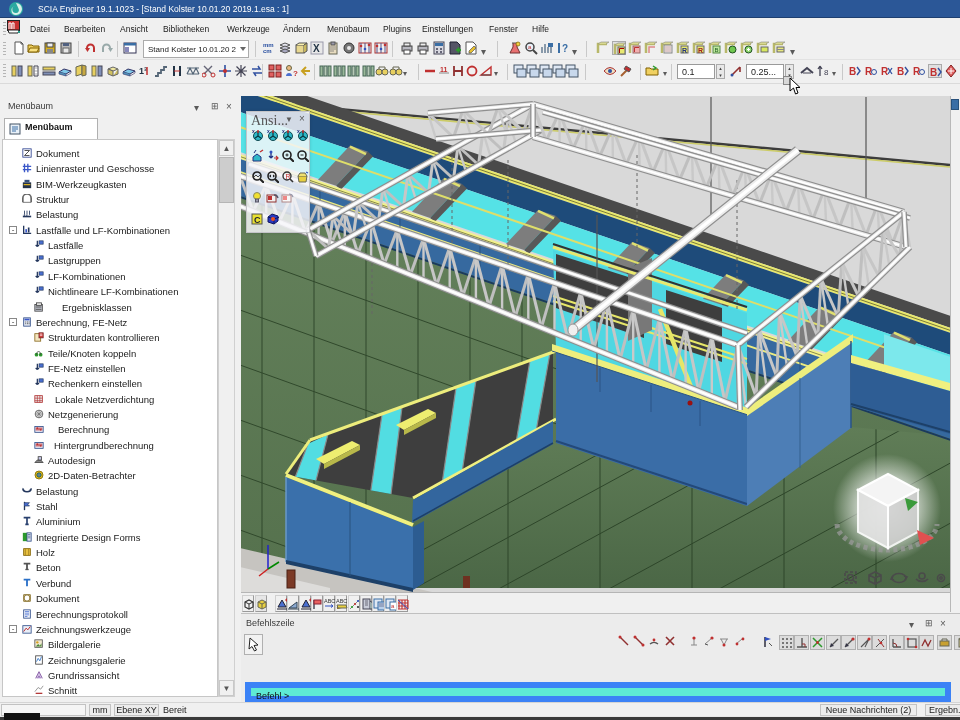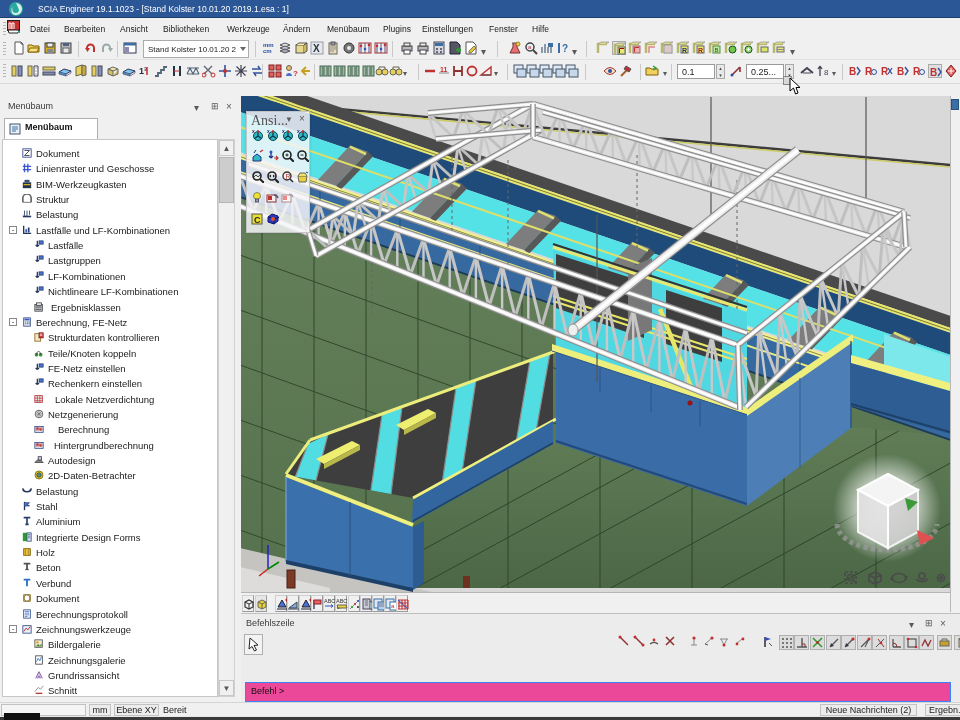--- a/index.html
+++ b/index.html
@@ -23,21 +23,21 @@
 #vsb{position:absolute;left:218px;top:55px;width:17px;height:558px;background:#f0f0f0;border:1px solid #d0d0d0;}
 .sbtn{position:absolute;left:0;width:15px;height:16px;background:#f0f0f0;border:1px solid #c8c8c8;color:#555;font-size:8px;text-align:center;line-height:15px;}
 #thumb{position:absolute;left:0;top:17px;width:15px;height:46px;background:#cdcdcd;border:1px solid #b5b5b5;}
 #viewport{left:241px;top:96px;width:709px;height:496px;border-top:1px solid #9a9a9a;border-left:1px solid #9a9a9a;background:#d8d8d8;overflow:hidden;}
 #rightstrip{left:950px;top:96px;width:10px;height:516px;background:#f0f0f0;border-left:1px solid #b8b8b8;}
 #vptb{left:241px;top:592px;width:709px;height:21px;background:#f0f0f0;border-top:1px solid #b5b5b5;}
 .vpb{position:absolute;top:2px;width:12px;height:17px;background:#f0f0f0;border:1px solid #cfcfcf;border-right-color:#9a9a9a;border-bottom-color:#9a9a9a;}
 #cmdp{left:241px;top:613px;width:719px;height:89px;background:#ececec;border-top:1px solid #c0c0c0;}
 #cmdlabel{position:absolute;left:5px;top:4px;font-size:9px;color:#3c3c3c;}
 #curbtn{position:absolute;left:3px;top:20px;width:19px;height:21px;background:#f2f2f2;border:1px solid #b0b0b0;}
-#cmdinput{position:absolute;left:4px;top:68px;width:706px;height:20px;background:#ec4899;border:1px solid #3b82f6;font-size:9px;color:#111;}
+#cmdinput{position:absolute;left:4px;top:68px;width:706px;height:20px;background:#5eead4;border:6px solid #3b82f6;font-size:9px;color:#111;}
 #cmdinput span{position:absolute;left:5px;top:3px;}
 #statusbar{left:0;top:702px;width:960px;height:14px;background:#f0f0f0;border-top:1px solid #d5d5d5;font-size:9px;color:#222;}
 .sbox{position:absolute;top:1px;height:12px;border:1px solid #c2c2c2;background:#ececec;text-align:center;}
 #bstrip{left:0;top:716px;width:960px;height:4px;background:linear-gradient(180deg,#e8e8e8 0 1px,#3a3a3a 1px 4px);}
 .hic{position:absolute;color:#5a5a5a;font-size:10px;}
 #floattb{left:246px;top:111px;width:64px;height:122px;background:rgba(246,246,249,0.84);border:1px solid #c4c4c8;box-shadow:0 0 3px rgba(0,0,0,0.15);}
 #floattb .hd{position:absolute;left:4px;top:1px;font-size:14px;color:#555;font-family:Liberation Serif, serif;}
 </style></head><body>
 <div id="titlebar" class="abs">
     <svg class="abs" style="left:8px;top:1px" width="16" height="16" viewBox="0 0 16 16">
@@ -569,21 +569,21 @@
             <rect x="6" y="1" width="5" height="4" fill="#4a6fd0" stroke="#23365c" stroke-width="0.8"></rect>
           </svg></span>
         <span style="position:absolute;left:14px;top:2px">Nichtlineare LF-Kombinationen</span>
       </div>
       <div class="trow" style="left:31px;top:159.49999999999997px">
         <span style="position:absolute;top:2px"><svg width="10" height="10" viewBox="0 0 12 12">
             <rect x="1" y="3" width="9" height="8" fill="#c8ccd8" stroke="#444"></rect>
             <path d="M2 5h7M2 7h7M2 9h7" stroke="#555"></path>
             <rect x="3" y="1" width="6" height="3" fill="#eee" stroke="#444"></rect>
           </svg></span>
-        <span style="position:absolute;left:17px;top:2px">Ergebnisklassen</span>
+        <span style="position:absolute;left:28px;top:2px">Ergebnisklassen</span>
       </div>
       <div class="abs" style="left:6px;top:177.84999999999997px;width:8px;height:8px;border:1px solid #888;background:#fff;font-size:8px;line-height:6px;text-align:center;color:#333">-</div>
       <div class="trow" style="left:19px;top:174.84999999999997px">
         <span style="position:absolute;top:2px"><svg width="10" height="10" viewBox="0 0 12 12">
             <rect x="2" y="1" width="8" height="10" fill="#dfe4ee" stroke="#33508a"></rect>
             <rect x="3" y="2" width="6" height="2" fill="#3a57c8"></rect>
             <path d="M4 6h1M6 6h1M8 6h1M4 8h1M6 8h1M8 8h1" stroke="#333"></path>
           </svg></span>
         <span style="position:absolute;left:14px;top:2px">Berechnung, FE-Netz</span>
       </div>

